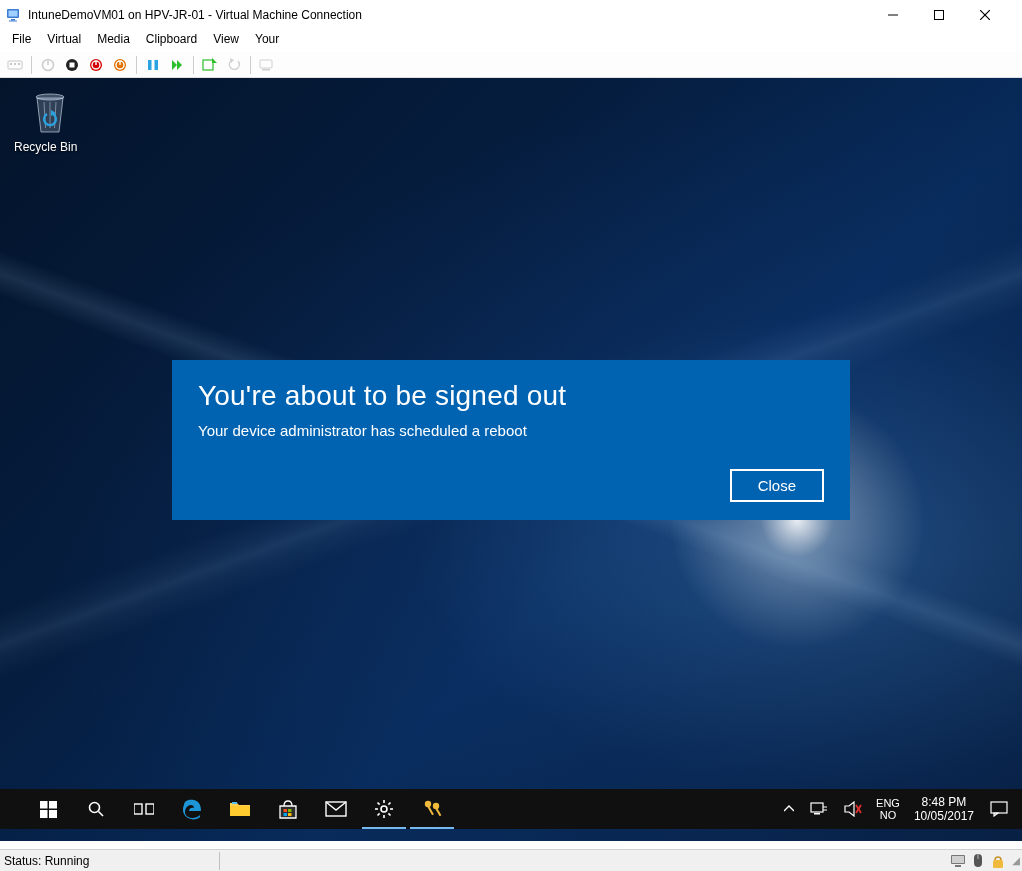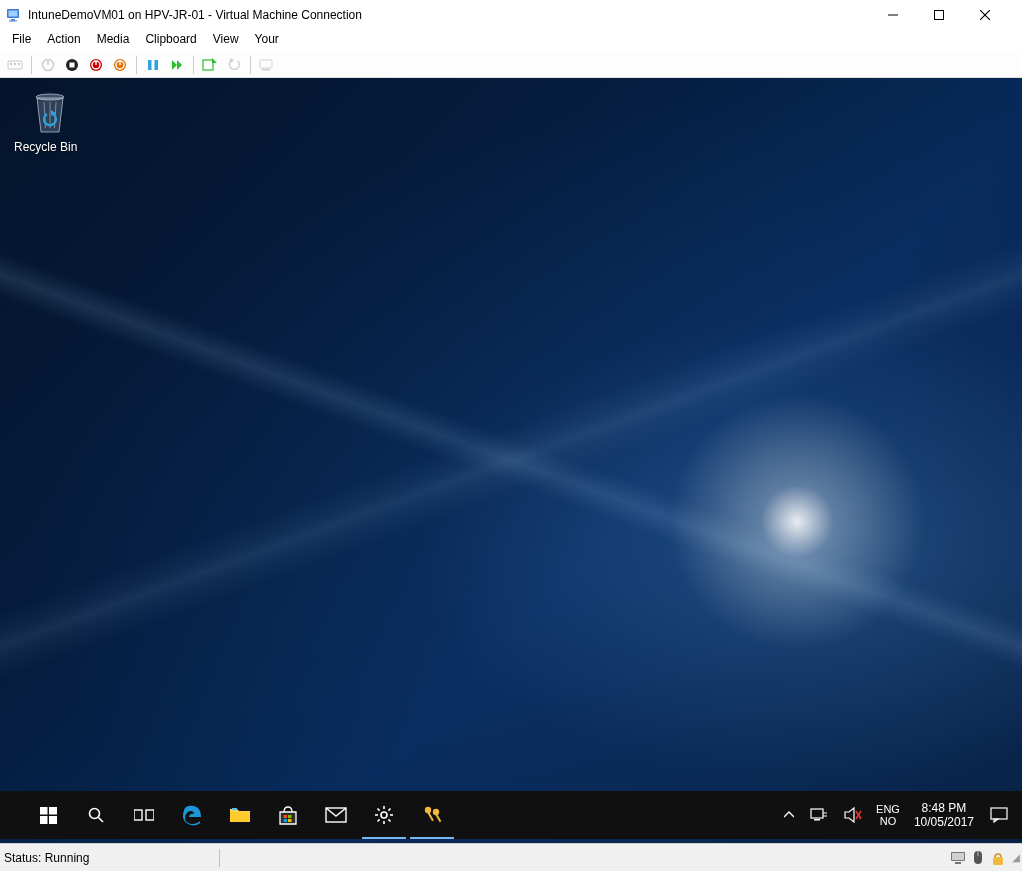--- a/index.html
+++ b/index.html
@@ -37,32 +37,32 @@
   .notification {
     position: absolute; left: 172px; top: 282px; width: 678px; height: 160px;
     background: #0063b1; color: #fff; padding: 20px 26px 18px 26px;
     display: flex; flex-direction: column;
   }
   .notification h1 { font-weight: 300; font-size: 28px; margin-bottom: 10px; letter-spacing: 0.2px; }
   .notification p { font-size: 15px; font-weight: 300; }
   .notification .actions { margin-top: auto; display: flex; justify-content: flex-end; }
   .notification button { background: transparent; border: 2px solid #fff; color: #fff; padding: 6px 26px; font-size: 15px; cursor: pointer; font-family: inherit; }
   
-  .taskbar { position: absolute; left: 0; right: 0; bottom: 4px; height: 48px; background: #101010; display: flex; align-items: stretch; color: #fff; padding-left: 24px; }
+  .taskbar { position: absolute; left: 0; right: 0; bottom: 12px; height: 40px; background: #101010; display: flex; align-items: stretch; color: #fff; padding-left: 24px; }
   .tb-left { display: flex; align-items: stretch; }
   .tb-item { width: 48px; display: flex; align-items: center; justify-content: center; cursor: pointer; position: relative; }
   .tb-item.running::after { content: ""; position: absolute; left: 2px; right: 2px; bottom: 0; height: 2px; background: #76b9ed; }
   .tb-spacer { flex: 1; }
   .tb-right { display: flex; align-items: center; gap: 0; }
   .tray-btn { padding: 0 8px; height: 40px; display: flex; align-items: center; justify-content: center; cursor: pointer; }
   .lang { font-size: 11px; line-height: 12px; text-align: center; padding: 0 6px; cursor: pointer; }
   .clock { font-size: 12px; line-height: 14px; text-align: center; padding: 0 8px; cursor: pointer; }
   .show-desktop { width: 6px; border-left: 1px solid #333; cursor: pointer; }
   
-  .statusbar { height: 28px; border-top: 1px solid #d0d0d0; background: #f0f0f0; display: flex; align-items: center; font-size: 12px; padding: 0 4px; }
+  .statusbar { height: 22px; border-top: 1px solid #d0d0d0; background: #f0f0f0; display: flex; align-items: center; font-size: 12px; padding: 0 4px; margin-top: 8px; }
   .statusbar .divider { width: 1px; height: 18px; background: #c0c0c0; margin: 0 0 0 130px; }
   .statusbar .status-right { margin-left: auto; display: flex; align-items: center; gap: 4px; }
   .status-icon { width: 16px; height: 16px; display: inline-flex; align-items: center; justify-content: center; }
   .grip { color: #999; font-size: 10px; letter-spacing: -2px; margin-left: 2px; }
   svg { display: block; }
 </style>
 </head>
 <body>
 
 <div class="window">
@@ -92,21 +92,21 @@
         <svg width="10" height="10">
             <line x1="0" y1="0" x2="10" y2="10" stroke="#000" stroke-width="1.2"></line>
             <line x1="10" y1="0" x2="0" y2="10" stroke="#000" stroke-width="1.2"></line>
           </svg>
       </div>
     </div>
   </div>
 
   <div class="menubar">
     <span class="menu-item">File</span>
-    <span class="menu-item">Action</span>
+    <span class="menu-item">Virtual</span>
     <span class="menu-item">Media</span>
     <span class="menu-item">Clipboard</span>
     <span class="menu-item">View</span>
     <span class="menu-item">Your</span>
   </div>
 
   <div class="toolbar">
     <div class="toolbar-btn disabled">
       <svg width="16" height="16">
           <rect x="1" y="4" width="14" height="8" rx="1" fill="none" stroke="#888"></rect>
@@ -188,20 +188,27 @@
             <line x1="21" y1="14" x2="21" y2="40" stroke="rgba(220,235,250,0.45)"></line>
             <line x1="27" y1="14" x2="25.5" y2="40" stroke="rgba(220,235,250,0.45)"></line>
             <path d="M18 26 a6 6 0 1 0 6 0" fill="none" stroke="#2aa3e0" stroke-width="2.2"></path>
             <polygon points="22,22 27,25 22,28" fill="#2aa3e0"></polygon>
             <ellipse cx="21" cy="9" rx="14" ry="3" fill="rgba(200,220,235,0.3)" stroke="rgba(220,235,250,0.6)"></ellipse>
           </svg>
         </div>
         <div class="label">Recycle Bin</div>
       </div>
 
+      <div class="notification">
+        <h1>You're about to be signed out</h1>
+        <p>Your device administrator has scheduled a reboot</p>
+        <div class="actions">
+          <button>Close</button>
+        </div>
+      </div>
 
       <div class="taskbar">
         <div class="tb-left">
           <div class="tb-item">
             <svg width="17" height="17" viewBox="0 0 17 17">
                 <rect x="0" y="0" width="7.5" height="7.5" fill="#fff"></rect>
                 <rect x="9" y="0" width="8" height="7.5" fill="#fff"></rect>
                 <rect x="0" y="9" width="7.5" height="8" fill="#fff"></rect>
                 <rect x="9" y="9" width="8" height="8" fill="#fff"></rect>
               </svg>

